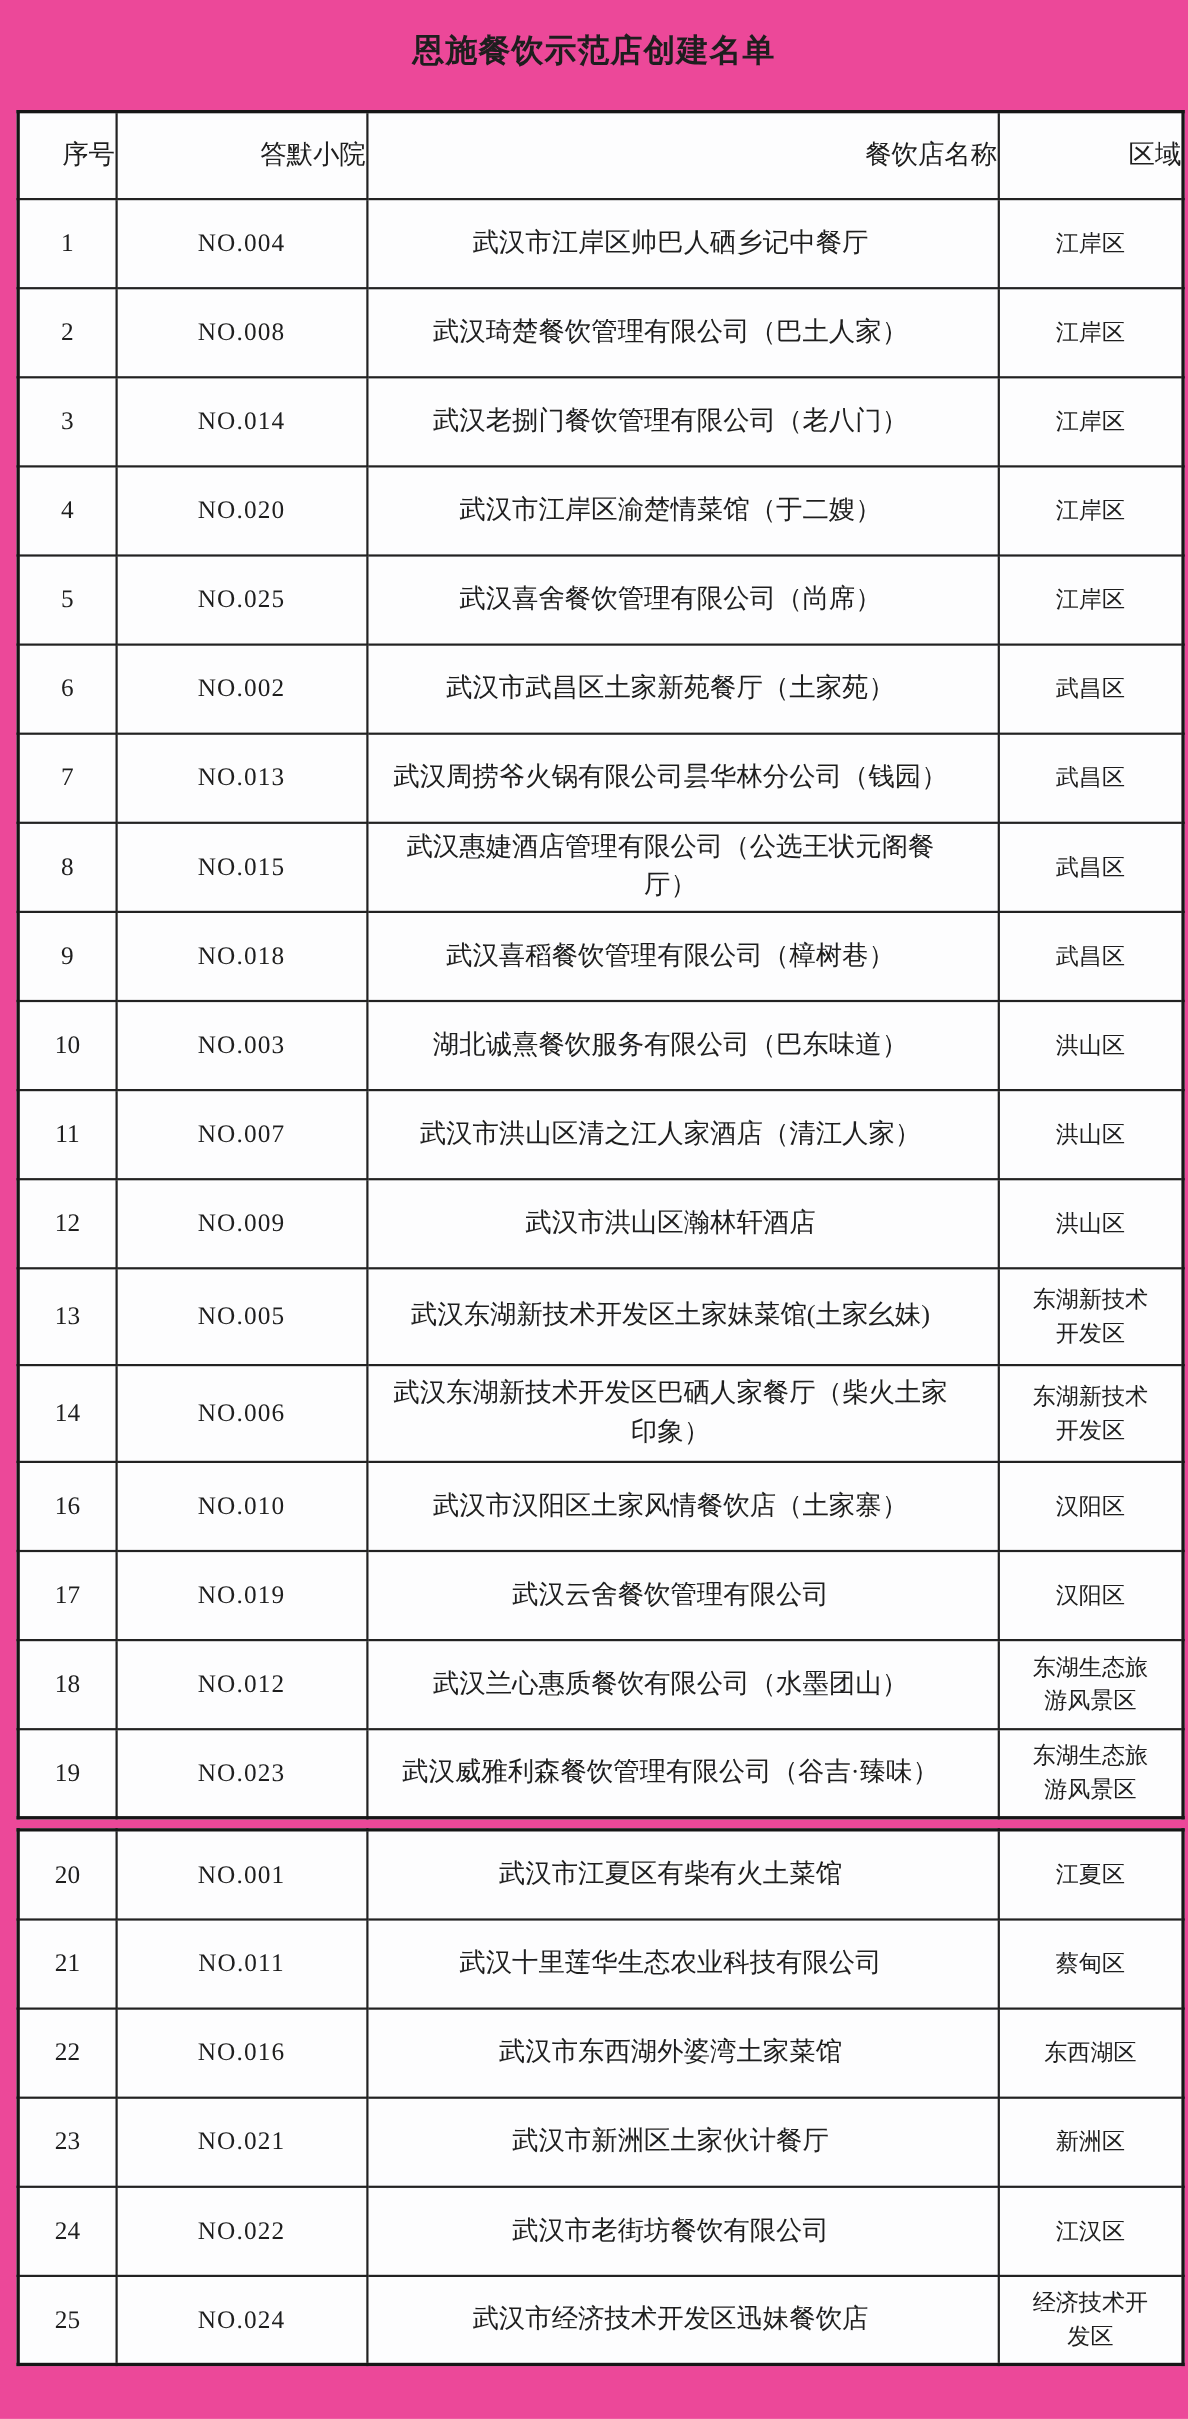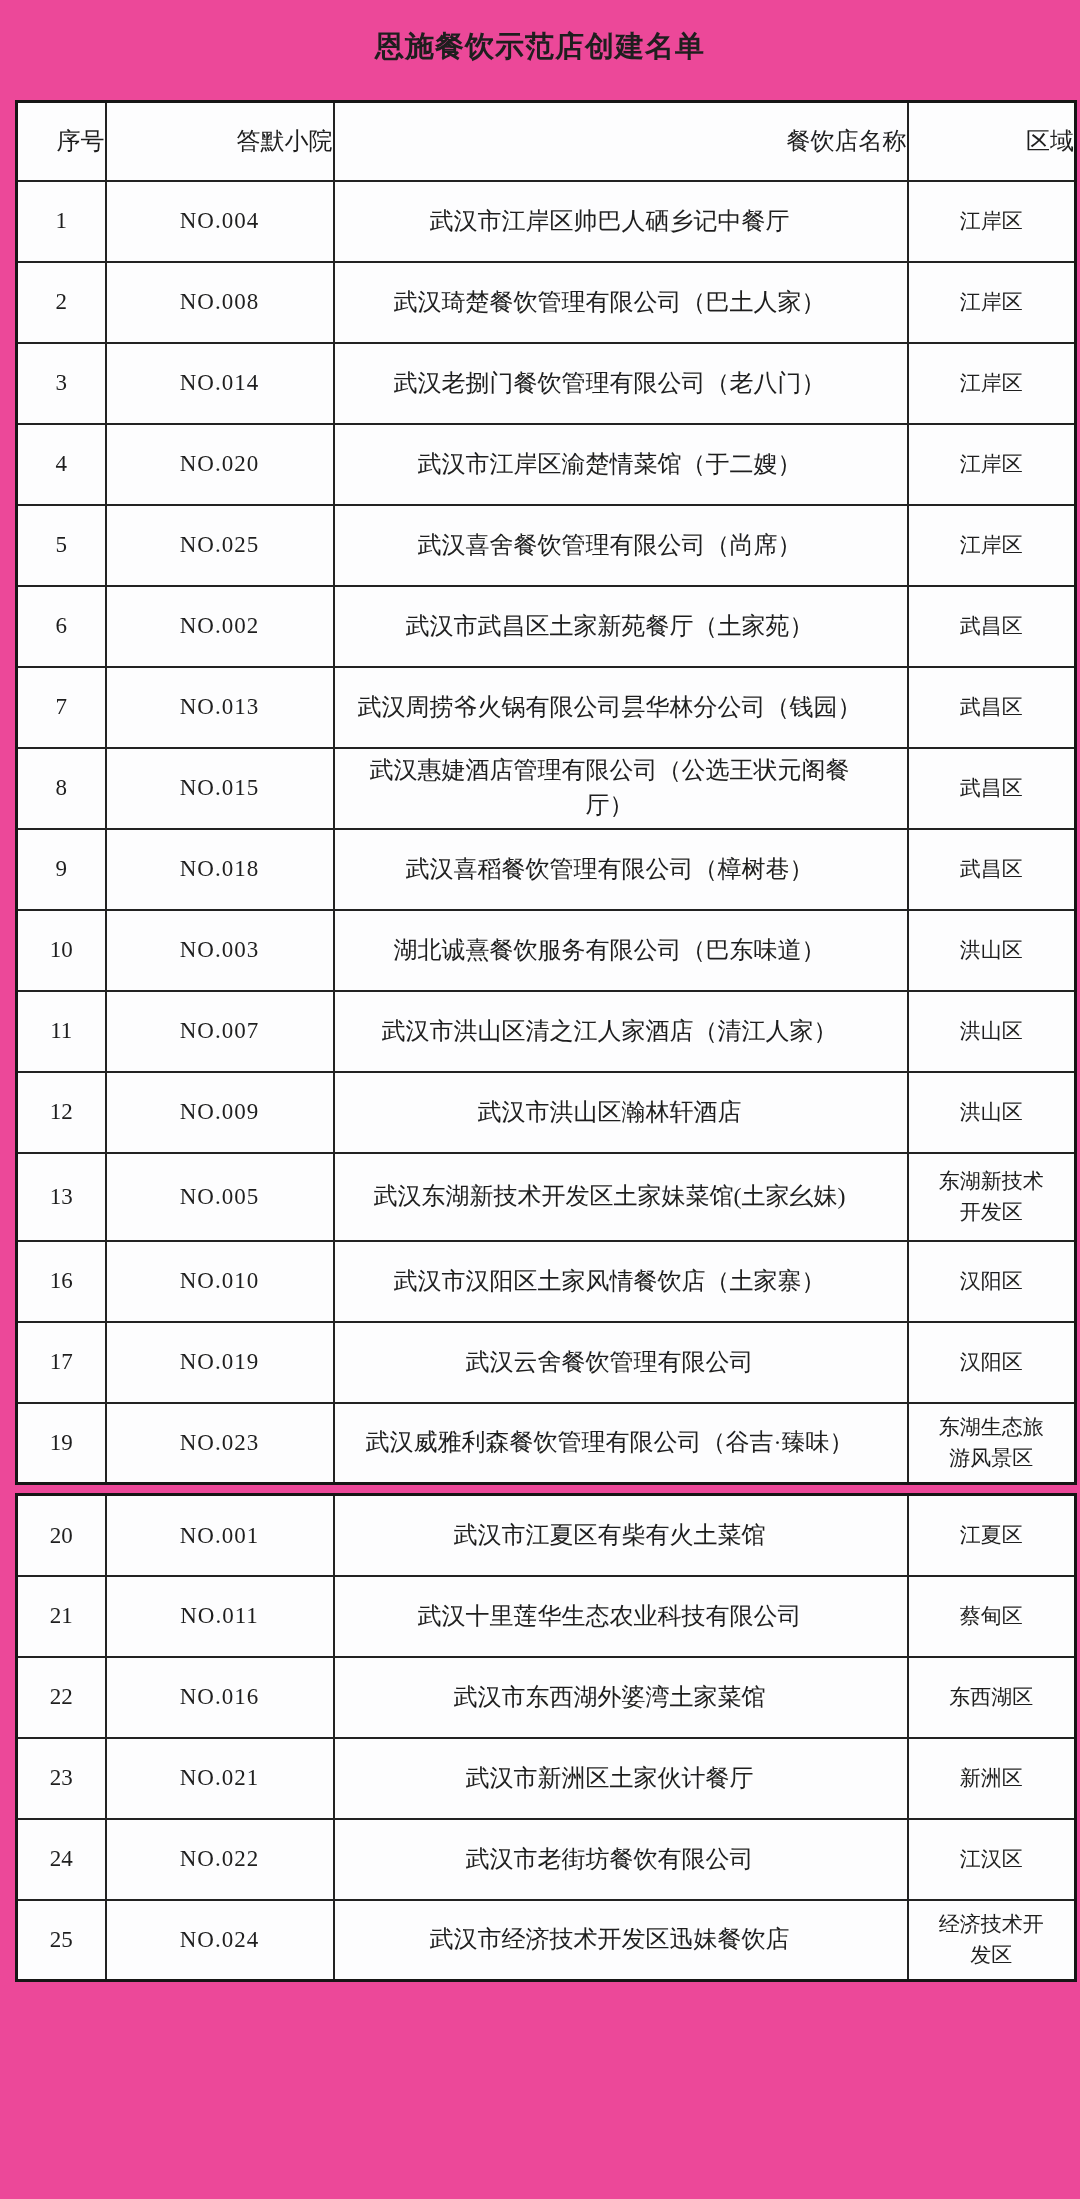--- a/index.html
+++ b/index.html
@@ -161,31 +161,43 @@
     <td class="c-plate">NO.009</td>
     <td class="c-name">武汉市洪山区瀚林轩酒店</td>
     <td class="c-region">洪山区</td>
   </tr>
           <tr class="compact">
     <td class="c-no">13</td>
     <td class="c-plate">NO.005</td>
     <td class="c-name">武汉东湖新技术开发区土家妹菜馆(土家幺妹)</td>
     <td class="c-region">东湖新技术开发区</td>
   </tr>
+          <tr class="compact">
+    <td class="c-no">14</td>
+    <td class="c-plate">NO.006</td>
+    <td class="c-name">武汉东湖新技术开发区巴硒人家餐厅（柴火土家印象）</td>
+    <td class="c-region">东湖新技术开发区</td>
+  </tr>
           <tr>
     <td class="c-no">16</td>
     <td class="c-plate">NO.010</td>
     <td class="c-name">武汉市汉阳区土家风情餐饮店（土家寨）</td>
     <td class="c-region">汉阳区</td>
   </tr>
           <tr>
     <td class="c-no">17</td>
     <td class="c-plate">NO.019</td>
     <td class="c-name">武汉云舍餐饮管理有限公司</td>
     <td class="c-region">汉阳区</td>
+  </tr>
+          <tr>
+    <td class="c-no">18</td>
+    <td class="c-plate">NO.012</td>
+    <td class="c-name">武汉兰心惠质餐饮有限公司（水墨团山）</td>
+    <td class="c-region">东湖生态旅游风景区</td>
   </tr>
           <tr>
     <td class="c-no">19</td>
     <td class="c-plate">NO.023</td>
     <td class="c-name">武汉威雅利森餐饮管理有限公司（谷吉·臻味）</td>
     <td class="c-region">东湖生态旅游风景区</td>
   </tr>
         </tbody>
       </table>
       <table class="roster">

